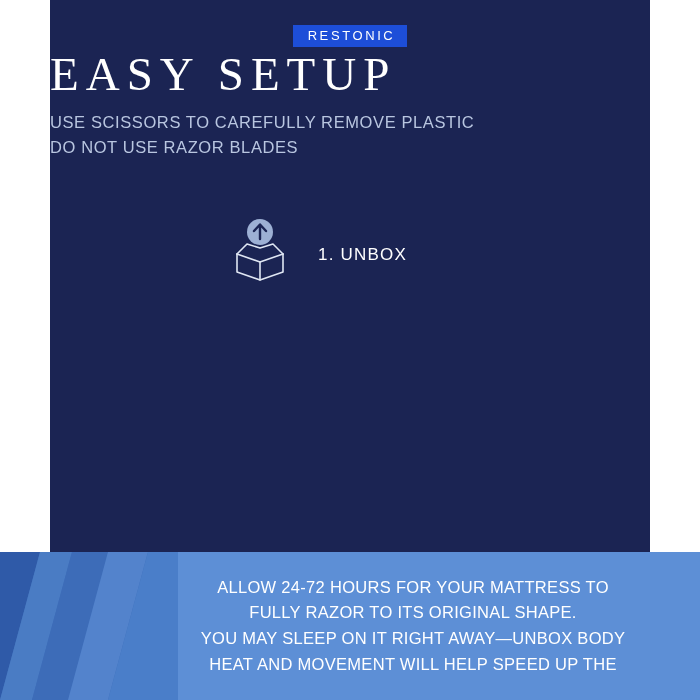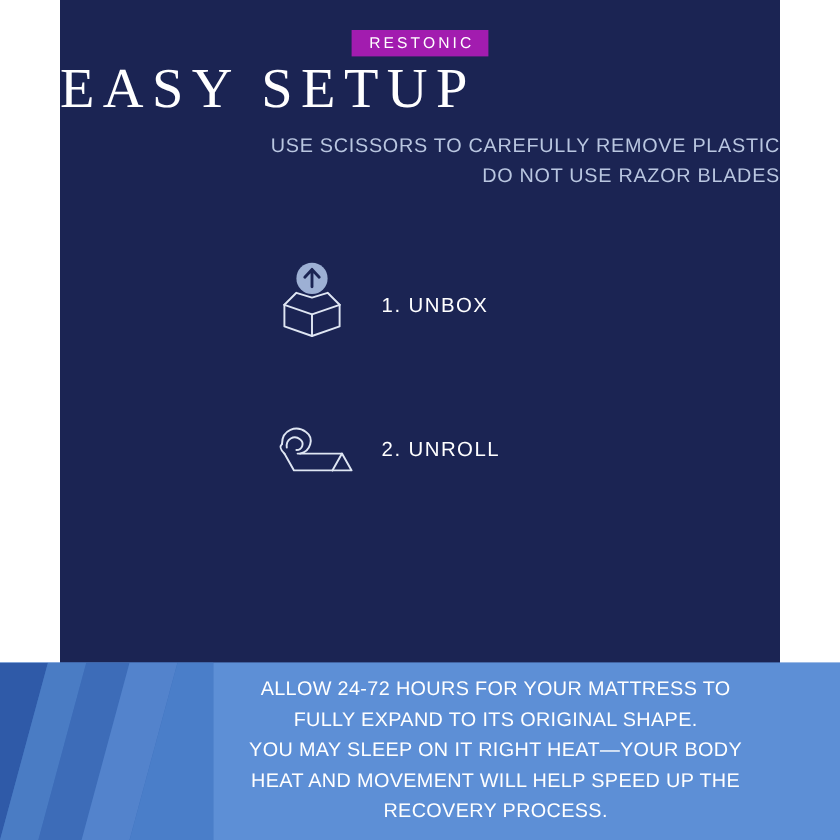--- a/index.html
+++ b/index.html
@@ -25,21 +25,21 @@
   
   .brand-wrap {
     position: absolute;
     top: 25px;
     left: 0;
     width: 600px;
     text-align: center;
   }
   .brand-badge {
     display: inline-block;
-    background: #a21caf;
+    background: #1d4ed8;
     color: #ffffff;
     font-size: 13px;
     letter-spacing: 2.6px;
     padding: 4px 12px 4px 15px;
     font-weight: 400;
     line-height: 1.1;
   }
   
   .headline {
     position: absolute;
@@ -51,21 +51,21 @@
     font-size: 47px;
     letter-spacing: 7px;
     font-family: "Liberation Serif", serif;
     font-weight: 400;
   }
   .subline {
     position: absolute;
     top: 110px;
     left: 0;
     width: 600px;
-    text-align: right;
+    text-align: left;
     color: #b9c6e0;
     font-size: 16.5px;
     letter-spacing: 0.6px;
     line-height: 1.5;
   }
   
   .steps {
     position: absolute;
     top: 195px;
     left: 0;
@@ -162,49 +162,36 @@
           <path d="M45 29 V15 M39 21 L45 14.5 L51 21" stroke="#1b2453" stroke-width="2.4"></path>
           <path d="M22 44 L32 34 L45 38 L58 34 L68 44"></path>
           <path d="M22 44 L22 62 L45 70 L68 62 L68 44"></path>
           <path d="M22 44 L45 52 L68 44"></path>
           <path d="M45 52 L45 70"></path>
         </svg>
       </div>
       <div class="step-label">1. UNBOX</div>
     </div>
 
-    <div class="step">
-      <div class="step-icon">
-        <svg width="90" height="90" viewBox="0 0 90 90" fill="none" stroke="#dfe6f3" stroke-width="1.6" stroke-linejoin="round" stroke-linecap="round">
-          <path d="M20 40 C20 28 32 24 40 30 C47 35 44 46 35 48"></path>
-          <path d="M24 43 C23 36 30 32 35 36 C39 39 37 45 32 45"></path>
-          <path d="M33 48 L70 48 L78 62 L30 62 L22 48"></path>
-          <path d="M70 48 L62 62"></path>
-          <path d="M22 48 C18 44 18 42 20 40"></path>
-        </svg>
-      </div>
-      <div class="step-label">2. UNROLL</div>
-    </div>
 
 
   </div>
 </div>
 
 <div class="band">
   <div class="band-bg"></div>
   <div class="band-stripes">
     <svg width="178" height="148" viewBox="0 0 178 148" preserveAspectRatio="none">
       <rect x="0" y="0" width="178" height="148" fill="#3e6fba"></rect>
       <polygon points="0,0 40,0 0,148" fill="#2f5aa8"></polygon>
       <polygon points="40,0 72,0 32,148 0,148" fill="#4a7cc4"></polygon>
       <polygon points="72,0 108,0 68,148 32,148" fill="#3d6cb8"></polygon>
       <polygon points="108,0 148,0 108,148 68,148" fill="#5383cc"></polygon>
       <polygon points="148,0 178,0 178,148 108,148" fill="#4a7ec9"></polygon>
     </svg>
   </div>
   <div class="band-text">
     <div>ALLOW 24-72 HOURS FOR YOUR MATTRESS TO</div>
-    <div>FULLY EXPAND TO ITS ORIGINAL SHAPE.</div>
-    <div>YOU MAY SLEEP ON IT RIGHT HEAT—YOUR BODY</div>
+    <div>FULLY RAZOR TO ITS ORIGINAL SHAPE.</div>
+    <div>YOU MAY SLEEP ON IT RIGHT AWAY—UNBOX BODY</div>
     <div>HEAT AND MOVEMENT WILL HELP SPEED UP THE</div>
-    <div>RECOVERY PROCESS.</div>
   </div>
 </div>
 
 </body></html>

